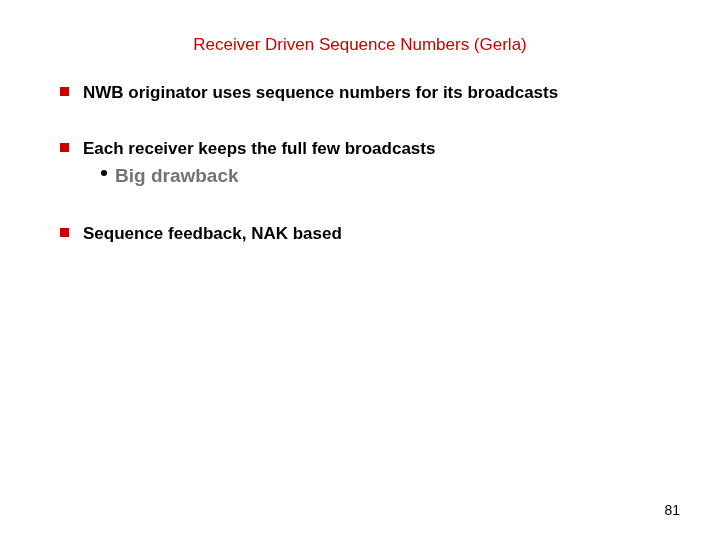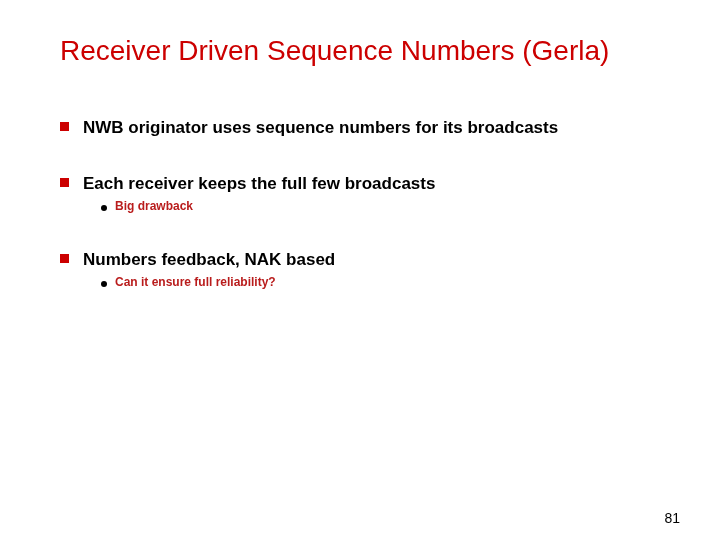--- a/index.html
+++ b/index.html
@@ -10,24 +10,24 @@
     body {
       width: 720px;
       height: 540px;
       background: #ffffff;
       font-family: Arial, Helvetica, sans-serif;
       position: relative;
       padding: 30px 60px 20px 60px;
     }
     .slide-title {
       color: #cc0000;
-      font-size: 28px;
+      font-size: 17px;
       font-weight: normal;
-      text-align: left;
-      margin-bottom: 50px;
+      text-align: center;
+      margin-bottom: 27px;
       margin-top: 5px;
     }
     .bullets {
       list-style: none;
     }
     .bullet-l1 {
       display: flex;
       align-items: flex-start;
       margin-bottom: 34px;
       color: #000000;
@@ -45,37 +45,37 @@
       flex-shrink: 0;
     }
     .bullet-l1 .content {
       flex: 1;
     }
     .bullet-l2 {
       display: flex;
       align-items: flex-start;
       margin-top: 4px;
       margin-left: 18px;
-      color: #b91c1c;
-      font-size: 12px;
+      color: #737373;
+      font-size: 19px;
       line-height: 1.3;
     }
     .bullet-l2 .dot {
       display: inline-block;
       width: 6px;
       height: 6px;
       background: #000000;
       border-radius: 50%;
       margin-right: 8px;
       margin-top: 6px;
       flex-shrink: 0;
     }
     .page-number {
       position: absolute;
-      bottom: 14px;
+      bottom: 22px;
       right: 40px;
       font-size: 14px;
       color: #000000;
     }
   </style>
 </head>
 <body>
 
 <h1 class="slide-title">Receiver Driven Sequence Numbers (Gerla)</h1>
 
@@ -96,23 +96,19 @@
         <span class="dot"></span>
         <span>Big drawback</span>
       </div>
     </div>
   </li>
 
 
   <li class="bullet-l1">
     <span class="marker"></span>
     <div class="content">
-      <span>Numbers feedback, NAK based</span>
-      <div class="bullet-l2">
-        <span class="dot"></span>
-        <span>Can it ensure full reliability?</span>
-      </div>
+      <span>Sequence feedback, NAK based</span>
     </div>
   </li>
 
 </ul>
 
 <div class="page-number">81</div>
 
 </body></html>

